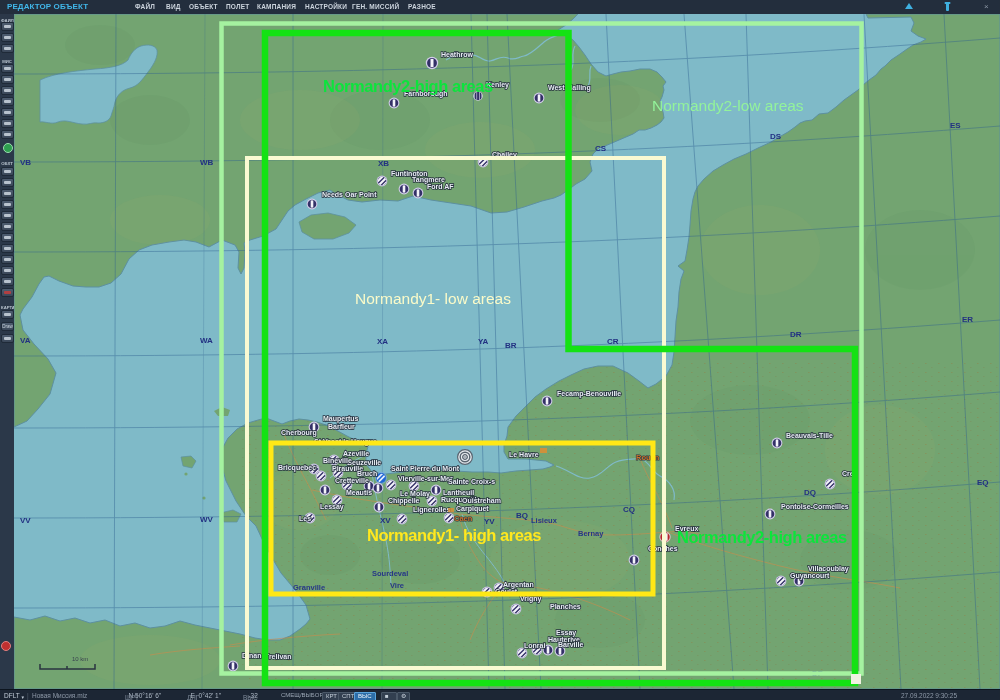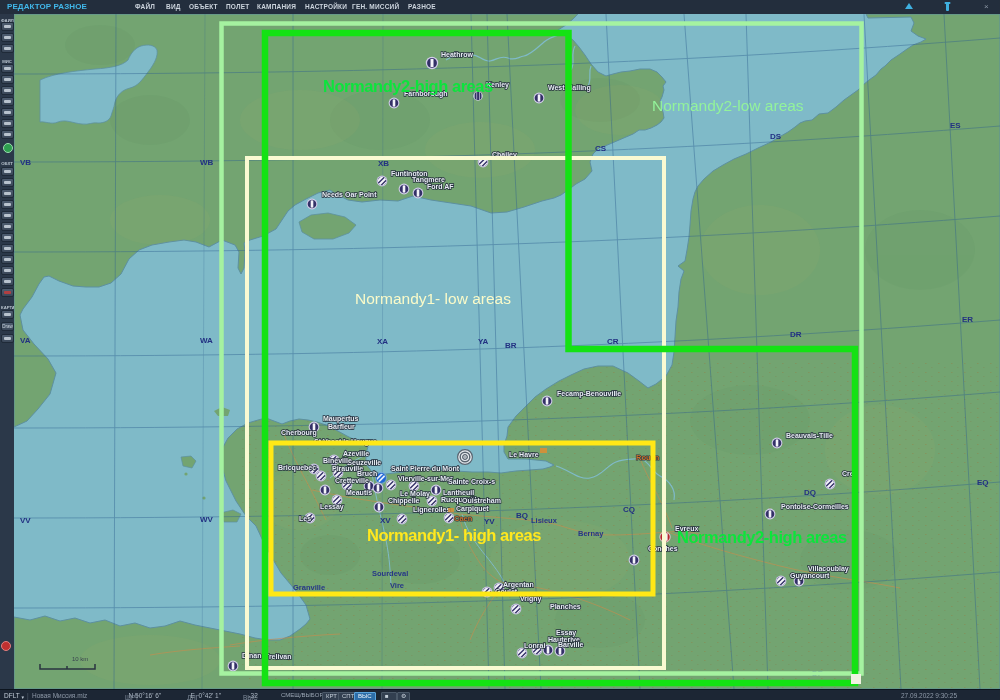--- a/index.html
+++ b/index.html
@@ -15,21 +15,21 @@
 .sbtn.act{background:#2d6da8;border-color:#5aa4dc;color:#eaf4fc;}
 svg{position:absolute;left:14px;top:14px;}
 svg text{font-family:"Liberation Sans",sans-serif;}
 .tn{font-size:7px;font-weight:bold;fill:#e9eef4;stroke:#26303e;stroke-width:1.6px;paint-order:stroke;}
 .nv{font-size:7.5px;font-weight:bold;fill:#273687;}
 .gz{font-size:8px;font-weight:bold;fill:#223082;}
 .or{font-size:7.5px;font-weight:bold;fill:#c8742c;stroke:#2c3440;stroke-width:1.2px;paint-order:stroke;}
 </style></head>
 <body>
 <div id="top">
- <span class="ttl">РЕДАКТОР РАЗНОЕ</span>
+ <span class="ttl">РЕДАКТОР ОБЪЕКТ</span>
  <span class="mn" style="left:135px">ФАЙЛ</span>
  <span class="mn" style="left:166px">ВИД</span>
  <span class="mn" style="left:189px">ОБЪЕКТ</span>
  <span class="mn" style="left:226px">ПОЛЕТ</span>
  <span class="mn" style="left:257px">КАМПАНИЯ</span>
  <span class="mn" style="left:305px">НАСТРОЙКИ</span>
  <span class="mn" style="left:352px">ГЕН. МИССИЙ</span>
  <span class="mn" style="left:408px">РАЗНОЕ</span>
  <svg style="position:absolute;left:900px;top:0;width:100px;height:14px">
    <path d="M5,9 L9,3 L13,9 Z" fill="#3fb0e0"></path>

